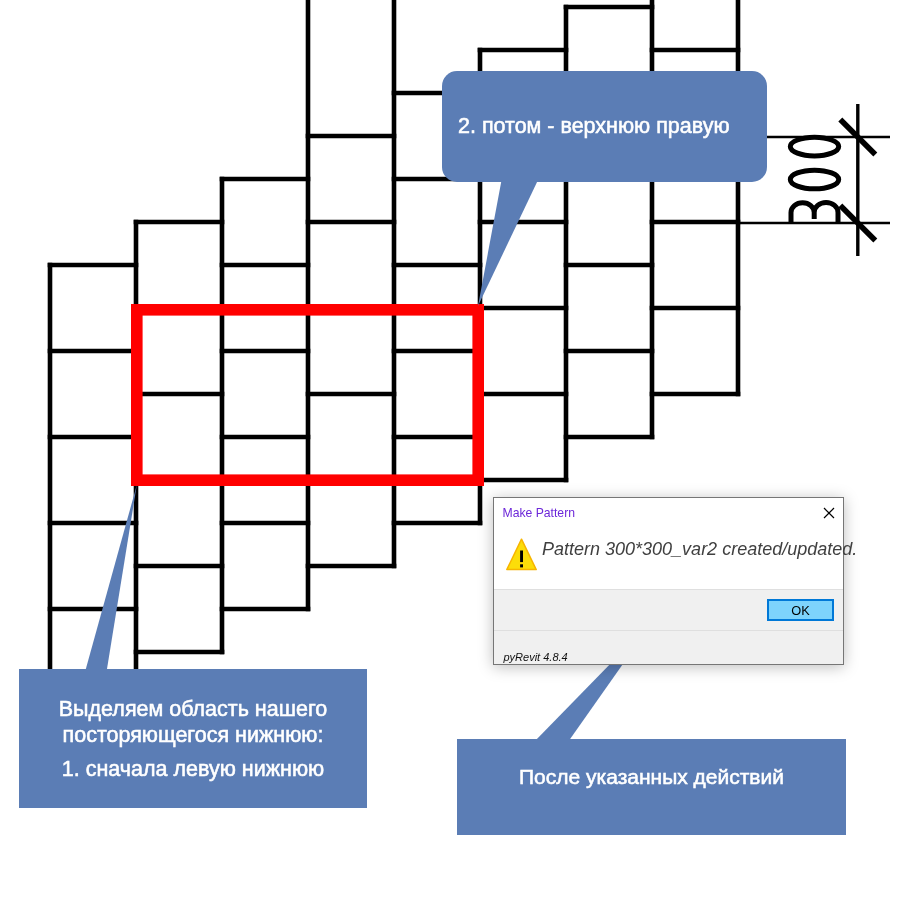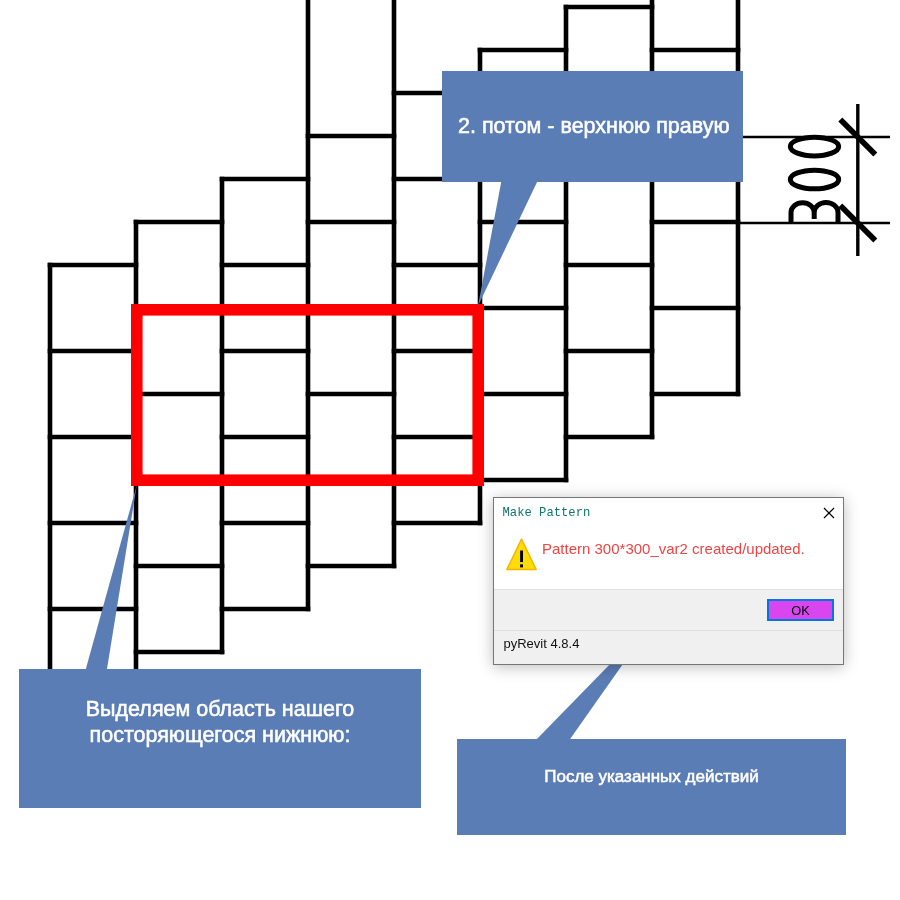--- a/index.html
+++ b/index.html
@@ -7,51 +7,51 @@
        font-family:"Liberation Sans",sans-serif;-webkit-font-smoothing:antialiased;}
   #stage{position:absolute;left:0;top:0;width:900px;height:900px;}
   svg.layer{position:absolute;left:0;top:0;width:900px;height:900px;overflow:visible;}
 
   
   .callout{position:absolute;background:#5b7db5;color:#ffffff;box-sizing:border-box;
            -webkit-text-stroke:0.55px #ffffff;}
   .callout .ctext{position:absolute;left:0;right:0;text-align:center;}
   .callout p{margin:0;white-space:pre;}
 
-  #callout-top{left:442px;top:71px;width:301px;height:111px;}
+  #callout-top{left:442px;top:71px;width:325px;height:111px;border-radius:15px;}
   #callout-top .ctext{top:0;height:111px;display:flex;align-items:center;justify-content:flex-start;
                       padding-left:16px;font-size:21.5px;}
 
-  #callout-bl{left:19px;top:669px;width:402px;height:139px;padding-left:11px;}
+  #callout-bl{left:19px;top:669px;width:348px;height:139px;padding-left:11px;}
   #callout-bl .ctext{top:28px;height:90px;display:flex;flex-direction:column;align-items:center;
                      justify-content:flex-start;font-size:21.5px;line-height:25.6px;}
   #callout-bl .gap{height:9px;}
 
   #callout-br{left:457px;top:739px;width:389px;height:96px;}
   #callout-br .ctext{top:25px;height:60px;display:flex;flex-direction:column;align-items:center;
-                     justify-content:flex-start;font-size:17px;line-height:26px;}
+                     justify-content:flex-start;font-size:21px;line-height:26px;}
 
   
   #dialog{position:absolute;left:493px;top:497px;width:351px;height:168px;
           background:#ffffff;border:1px solid #767676;box-sizing:border-box;
           box-shadow:0 2px 14px rgba(0,0,0,0.26);}
-  #dlg-title{position:absolute;left:8.5px;top:8px;font-size:12.2px;color:#0f766e;line-height:14px;font-family:Liberation Mono, monospace;}
+  #dlg-title{position:absolute;left:8.5px;top:8px;font-size:12.2px;color:#6d28d9;line-height:14px;}
   #dlg-close{position:absolute;left:327px;top:7px;width:16px;height:16px;cursor:default;}
   #dlg-body{position:absolute;left:0;top:0;right:0;height:91px;background:#fff;}
   #dlg-warn{position:absolute;left:12px;top:40px;width:31px;height:33px;}
-  #dlg-msg{position:absolute;left:48px;top:41.5px;font-size:15px;color:#ef4444;white-space:nowrap;
-           line-height:18px;}
+  #dlg-msg{position:absolute;left:48px;top:41.5px;font-size:18px;color:#404040;white-space:nowrap;
+           line-height:18px;font-style:italic;}
   #dlg-buttonbar{position:absolute;left:0;top:91px;width:349px;height:41px;background:#f0f0f0;
                  border-top:1px solid #dfdfdf;box-sizing:border-box;}
-  #dlg-ok{position:absolute;left:273px;top:101px;width:67px;height:22px;background:#d946ef;
+  #dlg-ok{position:absolute;left:273px;top:101px;width:67px;height:22px;background:#7dd3fc;
           border:2px solid #0078d7;box-sizing:border-box;color:#000;font-size:12.8px;
           display:flex;align-items:center;justify-content:center;}
   #dlg-statusbar{position:absolute;left:0;top:132px;width:349px;height:34px;background:#f0f0f0;
                  border-top:1px solid #dfdfdf;box-sizing:border-box;}
-  #dlg-status{position:absolute;left:9.5px;top:139px;font-size:13px;color:#111;line-height:14px;}
+  #dlg-status{position:absolute;left:9.5px;top:152px;font-size:11px;color:#111;line-height:14px;font-style:italic;}
 </style>
 </head>
 <body>
 
 <div id="stage">
 
   <svg class="layer" id="pattern-svg" viewBox="0 0 900 900">
       <g stroke="#000000" stroke-width="4.6" stroke-linecap="square">
         <line x1="50" y1="265" x2="50" y2="695"></line>
         <line x1="136" y1="222" x2="136" y2="695"></line>
@@ -145,20 +145,21 @@
     <div class="ctext">
       <p>2. потом - верхнюю правую</p>
     </div>
   </div>
 
   <div class="callout" id="callout-bl">
     <div class="ctext">
       <p>Выделяем область нашего</p>
       <p>посторяющегося нижнюю:</p>
       <div class="gap"></div>
+      <p>1. сначала левую нижнюю</p>
     </div>
   </div>
 
   <div class="callout" id="callout-br">
     <div class="ctext">
       <p>После указанных действий</p>
     </div>
   </div>
 
   <div id="dialog">

